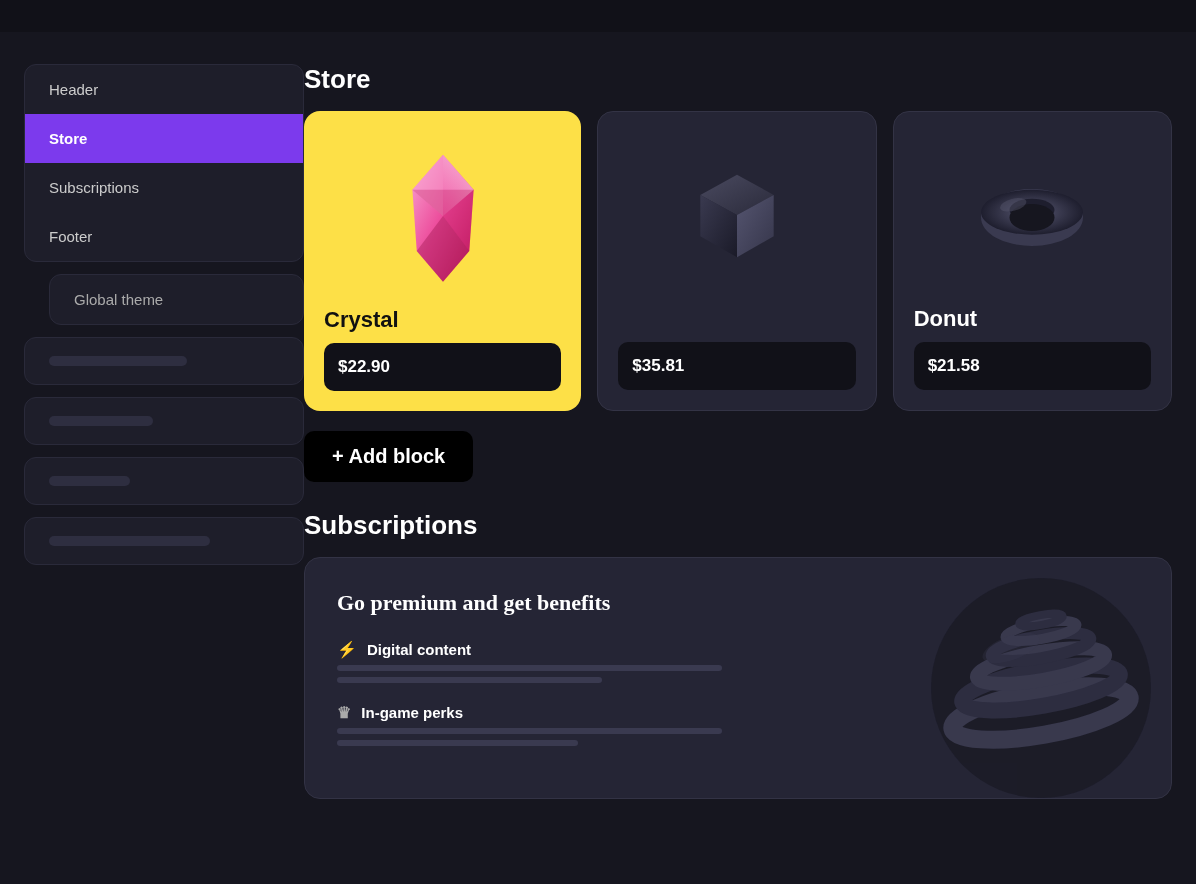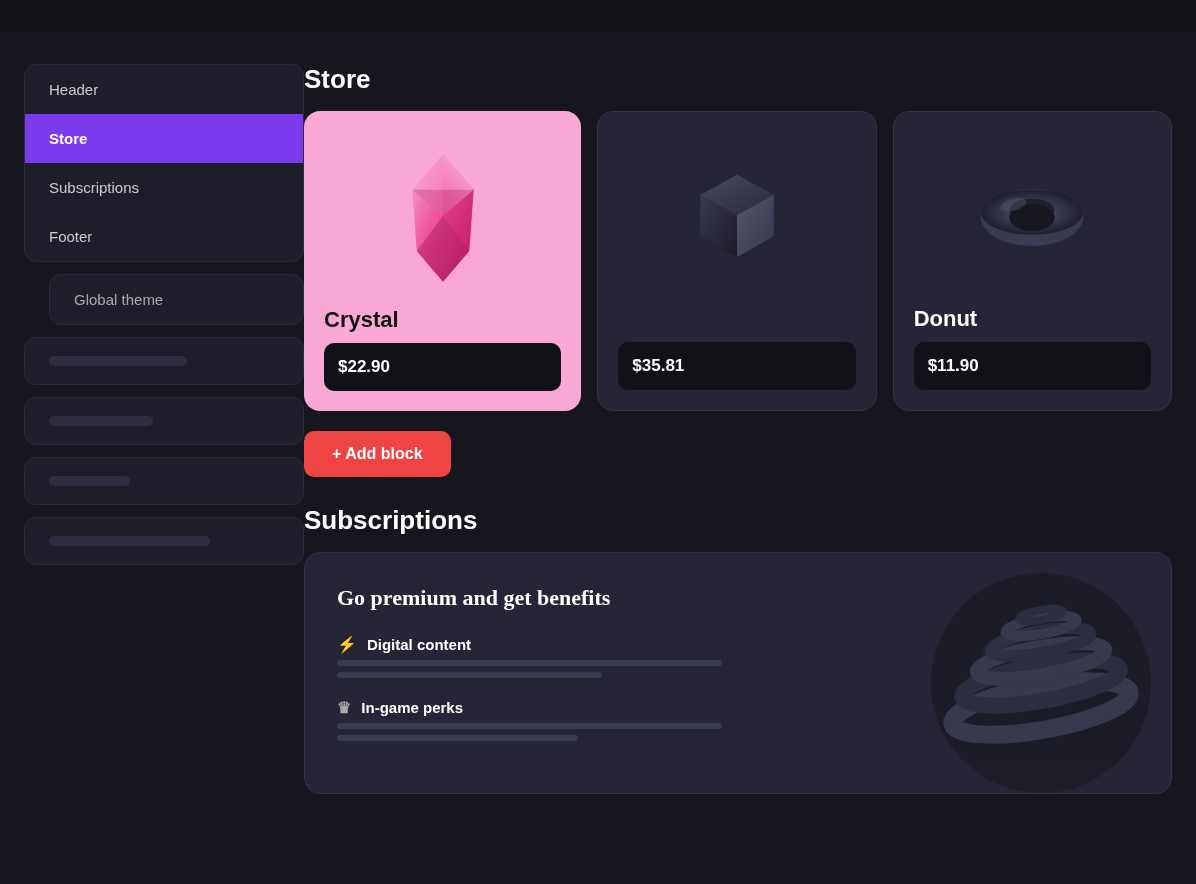--- a/index.html
+++ b/index.html
@@ -108,21 +108,21 @@
       overflow: hidden;
       position: relative;
       display: flex;
       flex-direction: column;
       justify-content: flex-end;
       padding: 20px;
       min-height: 300px;
     }
 
     .product-card.crystal {
-      background: #f9a8d4;
+      background: #fde047;
     }
 
     .product-card.dark {
       background: #252535;
       border: 1px solid #333345;
     }
 
     .product-card-image {
       position: absolute;
       top: 0; left: 0; right: 0;
@@ -182,26 +182,26 @@
     .donut-shape {
       width: 120px;
       height: 80px;
     }
 
     
     .add-block-btn {
       display: inline-flex;
       align-items: center;
       justify-content: center;
-      background: #ef4444;
+      background: #000000;
       color: #fff;
       border: none;
       border-radius: 10px;
       padding: 14px 28px;
-      font-size: 16px;
+      font-size: 20px;
       font-weight: 600;
       cursor: pointer;
       gap: 6px;
       align-self: flex-start;
       margin-top: 4px;
     }
 
     
     .subscriptions-card {
       background: #252535;
@@ -390,21 +390,21 @@
               <ellipse cx="80" cy="52" rx="68" ry="38" fill="#3a3a50"></ellipse>
               <ellipse cx="80" cy="45" rx="68" ry="30" fill="url(#donutGrad)"></ellipse>
               <ellipse cx="80" cy="42" rx="30" ry="15" fill="#1e1e2e"></ellipse>
               <ellipse cx="80" cy="52" rx="30" ry="18" fill="#16161f"></ellipse>
 
               <ellipse cx="55" cy="35" rx="18" ry="8" fill="#5a5a70" opacity="0.4" transform="rotate(-15 55 35)"></ellipse>
             </svg>
           </div>
           <div class="product-card-bottom">
             <div class="product-name">Donut</div>
-            <button class="price-btn">$11.90</button>
+            <button class="price-btn">$21.58</button>
           </div>
         </div>
 
       </div>
 
       <div style="margin-top: 16px;">
         <button class="add-block-btn">+ Add block</button>
       </div>
     </section>
 

